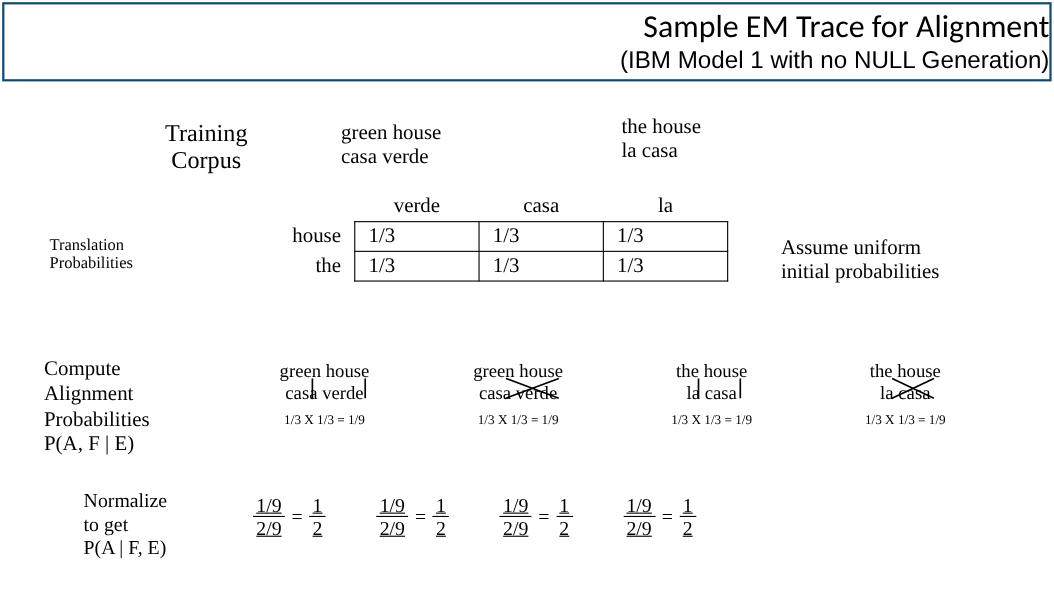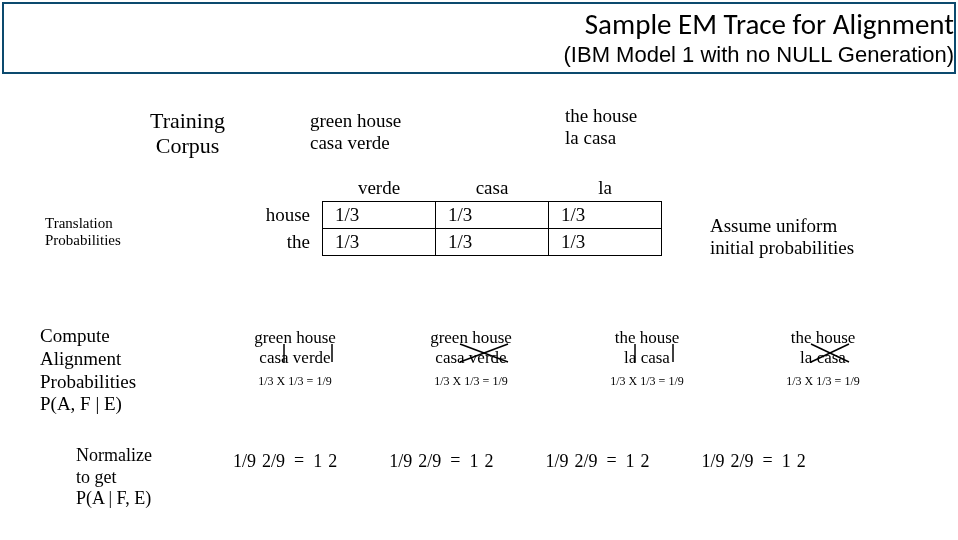--- a/index.html
+++ b/index.html
@@ -134,22 +134,24 @@
     gap: 46px;
   }
   .frac-eq {
     display: inline-flex;
     align-items: center;
     font-size: 18px;
     gap: 6px;
   }
   .frac {
     display: inline-flex;
+    flex-direction: column;
     align-items: flex-start;
     line-height: 1;
+    text-decoration: underline;
   }
   .frac .n, .frac .d { padding: 0 3px; }
   .frac .bar {
     width: 100%;
     border-top: 1.2px solid #000;
     margin: 1px 0;
   }
   svg.overlay {
     position: absolute;
     top: 0; left: 0;

